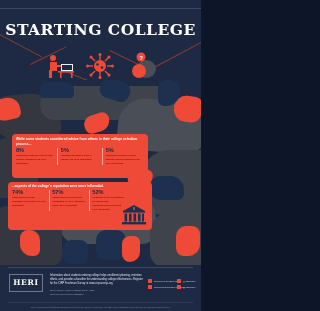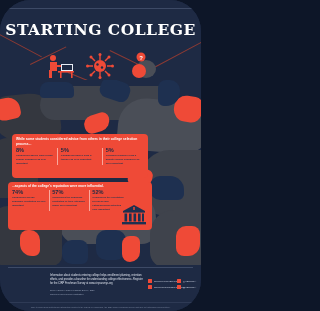--- a/index.html
+++ b/index.html
@@ -1,18 +1,18 @@
 <!DOCTYPE html>
 <html><head>
 <meta charset="utf-8">
 <style>
   html,body{margin:0;padding:0;background:#0d1628;}
   body{width:201px;height:311px;overflow:hidden;
        font-family:"Liberation Sans",sans-serif;}
-  .poster{position:relative;width:201px;height:311px;background:#1e2a44;overflow:hidden;border-radius:31px;}
+  .poster{position:relative;width:201px;height:311px;background:#1e2a44;overflow:hidden;}
 
   
   .topband{position:absolute;left:0;top:0;width:201px;height:104px;background:#1e2a44;overflow:hidden;}
   .rule{position:absolute;left:0;width:201px;height:1px;background:#3d4a66;}
   .rule.r1{top:8px;}
   .diag{position:absolute;height:1px;background:#8d3a33;transform-origin:0 0;}
 
   .title{position:absolute;left:0;top:22px;width:201px;text-align:center;
          font-family:"DejaVu Serif",serif;font-weight:bold;font-size:15.5px;
          letter-spacing:.5px;color:#ffffff;line-height:1;}
@@ -203,20 +203,23 @@
           <rect x="1" y="18" width="24" height="2.4" fill="#1e3050"></rect>
           <rect x="12.3" y="3" width="1.4" height="3" fill="#ef4a37"></rect>
         </svg>
       </div>
     </div>
   </div>
 
   <div class="footer">
     <div class="fline"></div>
 
+    <div style="position:absolute;left:9px;top:9px;width:34px;height:18px;border:1px solid #6b7690;box-sizing:border-box;">
+      <div style="text-align:center;line-height:16px;font-family:'DejaVu Serif',serif;font-weight:bold;font-size:7.6px;color:#ffffff;letter-spacing:.7px;">HERI</div>
+    </div>
 
     <div class="ftext">Information about students entering college helps enrollment planning, retention efforts, and provides a baseline for understanding college effectiveness. Register for the CIRP Freshman Survey at www.cirpsurveys.org</div>
     <div class="fsrc">Survey Source: CIRP Freshman Survey, 2020</div>
     <div class="fsrc" style="top:28px;">www.heri.ucla.edu/cirp-registration</div>
 
     <div class="scol">
       <div style="width:24px;">
         <div class="srow">
           <div class="sico"></div>
           <div class="stxt">facebook.com/HERI.CIRP</div>

